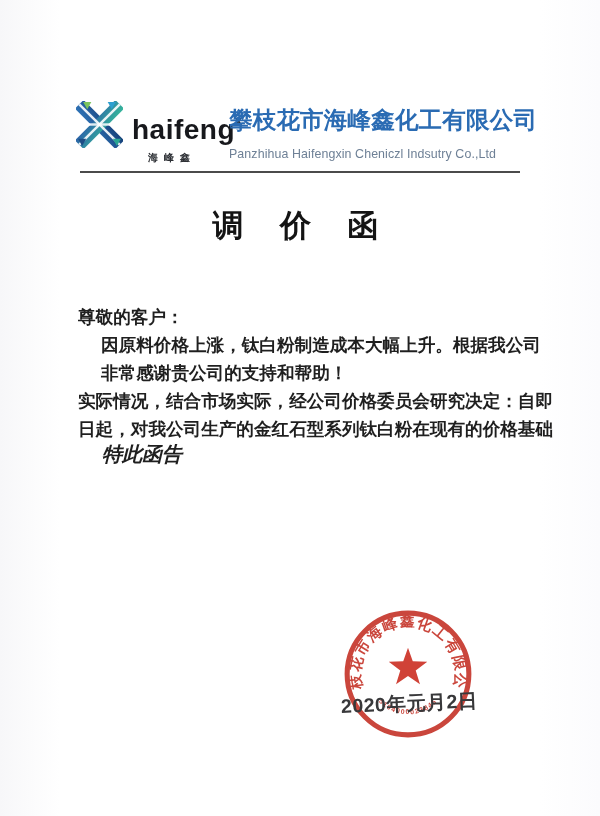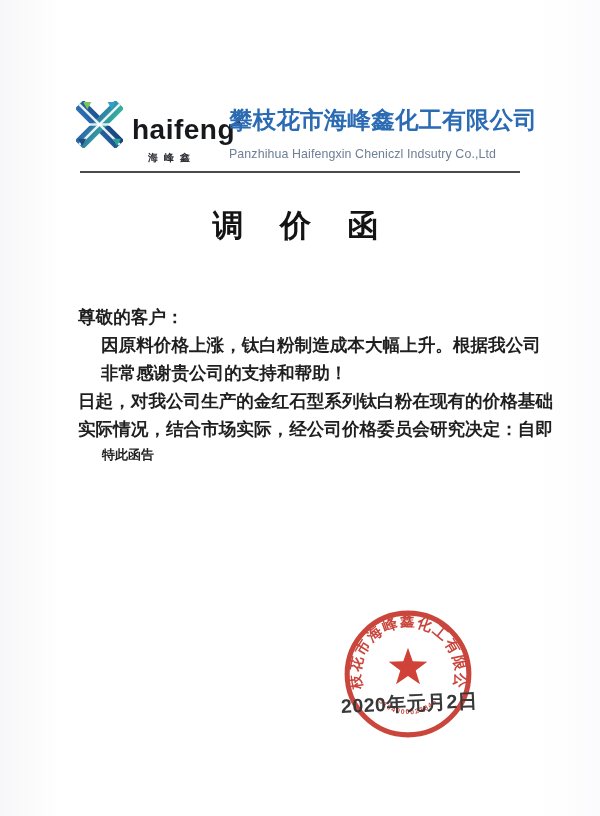--- a/index.html
+++ b/index.html
@@ -40,21 +40,21 @@
     font-size:31px;font-weight:700;color:#141414;letter-spacing:9px;
   }
   
   .body-block{position:absolute;left:78px;top:259px;width:450px;margin-top:44px;}
   .body-line{
     font-size:17.6px;font-weight:600;color:#1f1f1f;line-height:28px;white-space:nowrap;
   }
   .ind{padding-left:23px;}
   .closing-block{position:absolute;left:78px;top:441px;}
   .closing-line{
-    font-size:13px;font-weight:600;color:#1f1f1f;line-height:27px;padding-left:24px;white-space:nowrap;
+    font-size:20px;font-weight:600;color:#1f1f1f;line-height:27px;padding-left:24px;white-space:nowrap;font-style:italic;
   }
   
   .seal{position:absolute;left:337px;top:603px;width:142px;height:142px;opacity:0.9;}
   
   .letter-date{
     position:absolute;left:341px;top:690px;
     font-size:19.5px;font-weight:700;color:#38383a;letter-spacing:0.5px;
     transform:rotate(-2.5deg);z-index:5;white-space:nowrap;
   }
 </style>
@@ -97,22 +97,22 @@
   </div>
 
   <div class="header-divider"></div>
 
   <div class="letter-title">调 价 函</div>
 
   <div class="body-block">
     <div class="body-line">尊敬的客户：</div>
     <div class="body-line ind">因原料价格上涨，钛白粉制造成本大幅上升。根据我公司</div>
     <div class="body-line ind">非常感谢贵公司的支持和帮助！</div>
+    <div class="body-line">实际情况，结合市场实际，经公司价格委员会研究决定：自即</div>
     <div class="body-line">日起，对我公司生产的金红石型系列钛白粉在现有的价格基础</div>
-    <div class="body-line">实际情况，结合市场实际，经公司价格委员会研究决定：自即</div>
   </div>
 
   <div class="closing-block">
     <div class="closing-line">特此函告</div>
   </div>
 
   <svg class="seal" viewBox="0 0 140 140">
     <circle cx="70" cy="70" r="60" fill="none" stroke="#c53227" stroke-width="5"></circle>
     <path id="sealArc" d="M 25.8 86.1 A 47 47 0 1 1 114.2 86.1" fill="none"></path>
     <path id="serialArc" d="M 35.4 90 A 40 40 0 0 0 104.6 90" fill="none"></path>

